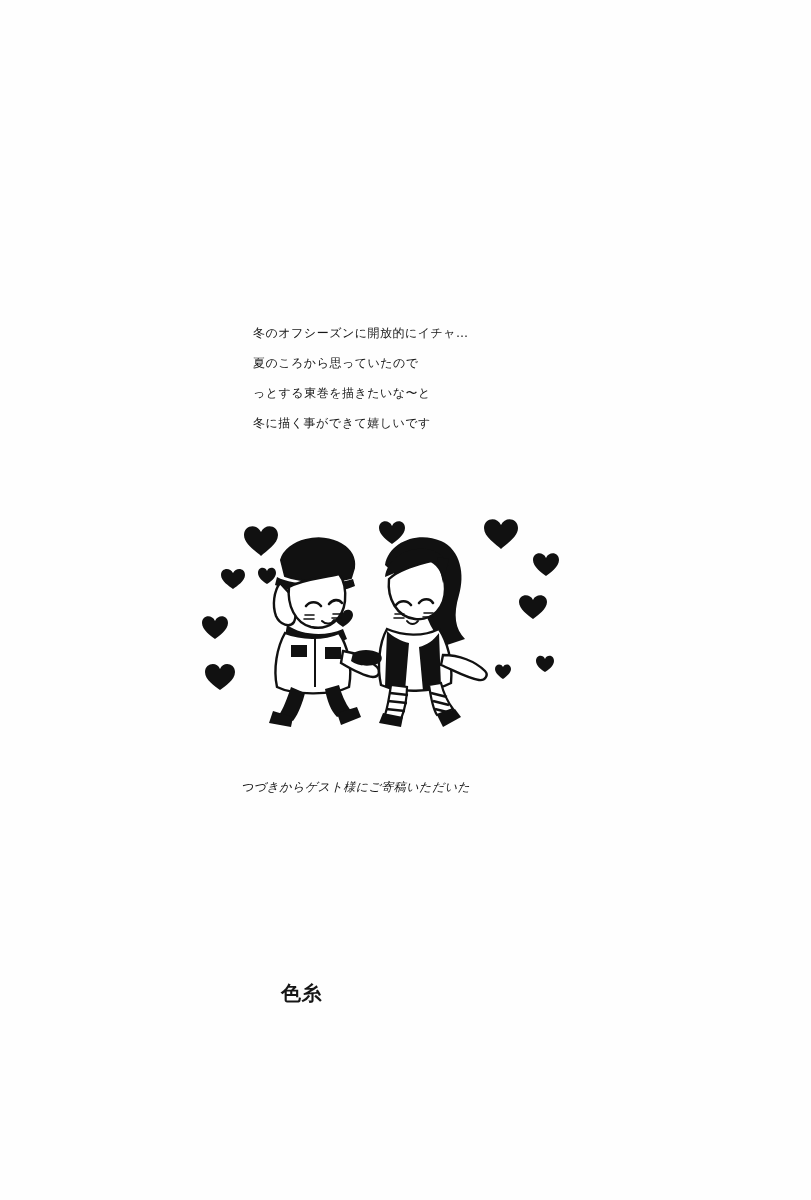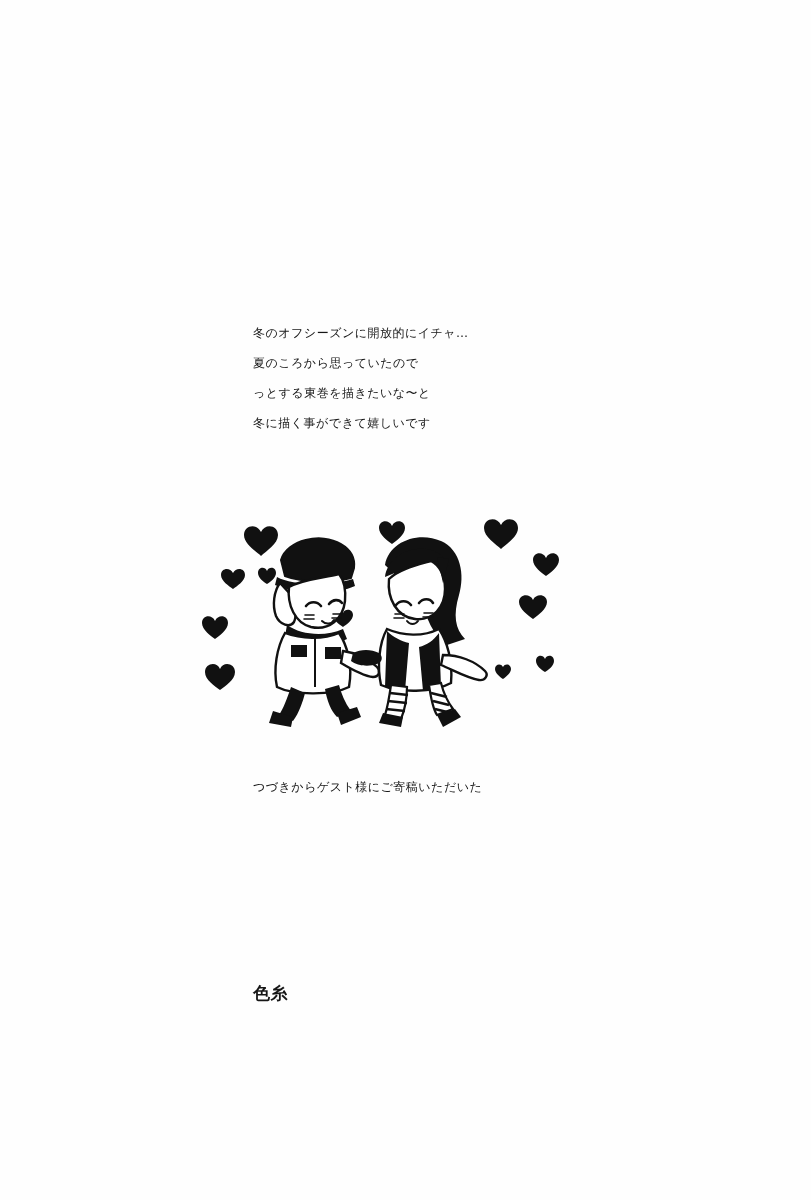--- a/index.html
+++ b/index.html
@@ -22,40 +22,42 @@
   }
 
   .afterword-top {
     position: absolute;
     left: 253px;
     top: 318px;
     width: 470px;
   }
   .afterword-bottom {
     position: absolute;
-    left: 253px;
+    left: 241px;
     top: 772px;
     width: 470px;
+    font-style: italic;
   }
   .signature {
     position: absolute;
     left: 253px;
     top: 978px;
   }
 
   .line {
     font-size: 12px;
     line-height: 30px;
     letter-spacing: 0.5px;
     white-space: nowrap;
     color: #161616;
   }
   .signature .line {
-    font-size: 17px;
+    font-size: 20px;
     font-weight: 600;
+    margin-left: 28px;
   }
 
   
   .illustration {
     position: absolute;
     left: 185px;
     top: 505px;
     width: 400px;
     height: 230px;
   }

